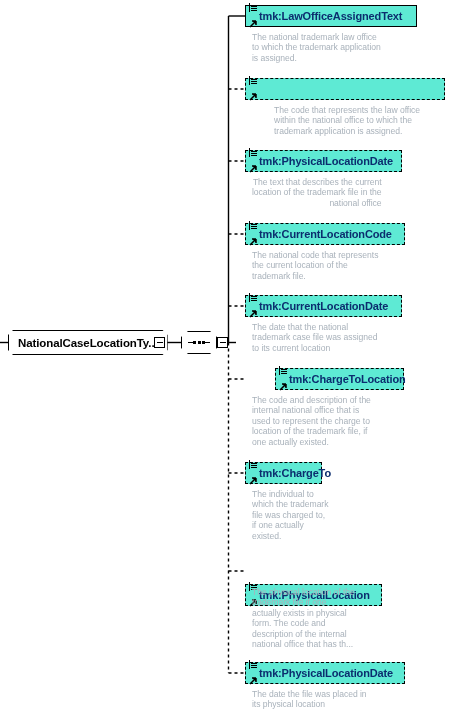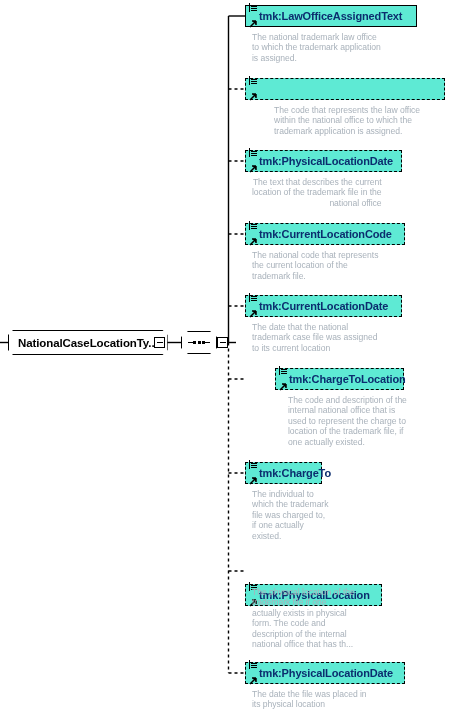--- a/index.html
+++ b/index.html
@@ -379,21 +379,21 @@
           <i></i>
         </span>
         <span class="el-arrow">
           <svg width="9" height="9" viewBox="0 0 9 9">
             <path d="M8 1 L2 7 M8 1 L8 5 M8 1 L4 1" stroke="#000" stroke-width="1.5" fill="none"></path>
             <path d="M8 1 L8 4.5 L4.5 1 Z" fill="#000"></path>
           </svg>
         </span>
         <span>tmk:ChargeToLocation</span>
       </div>
-      <div class="doc" style="left: 252px; top: 395px; margin-left: 36px;">The code and description of the
+      <div class="doc" style="left: 252px; top: 395px;">The code and description of the
 internal national office that is
 used to represent the charge to
 location of the trademark file, if
 one actually existed.</div>
       <div class="element-shadow" style="left: 248px; top: 465px; width: 93px;"></div>
       <div class="element optional" style="left: 245px; top: 462px; width: 77px;">
         <span class="el-lines">
           <u></u>
           <i></i>
           <i></i>

